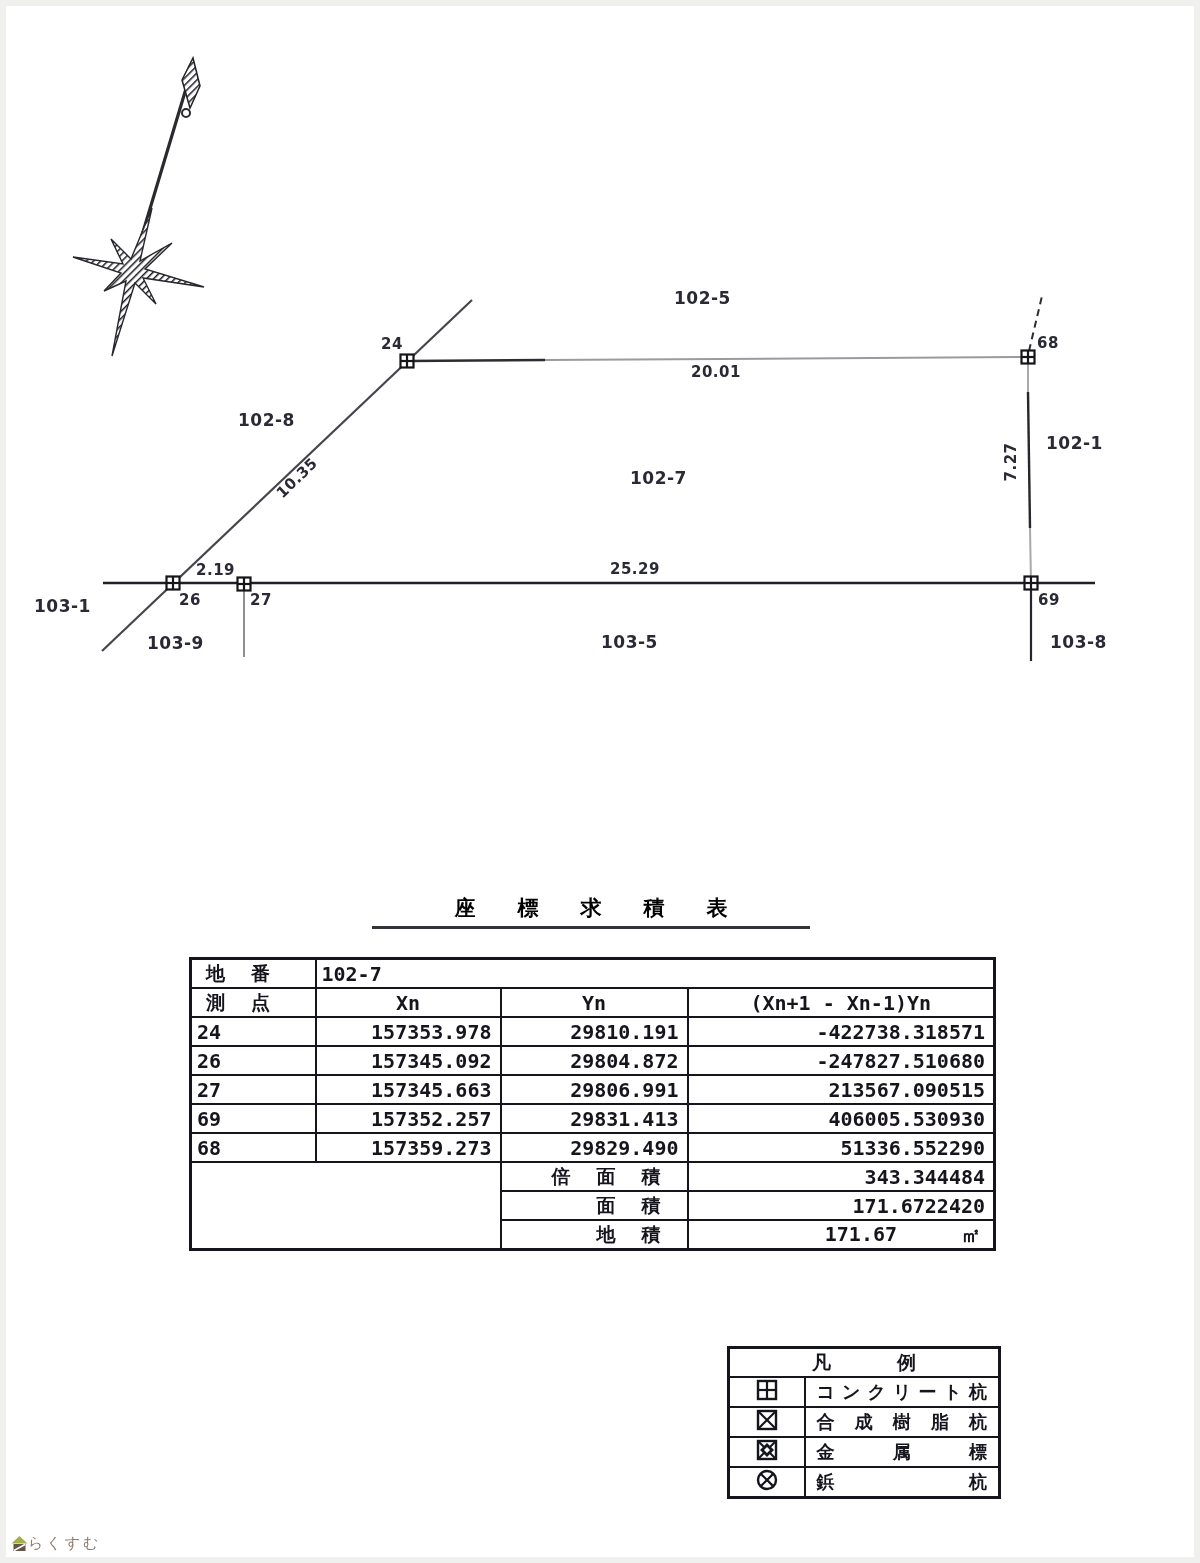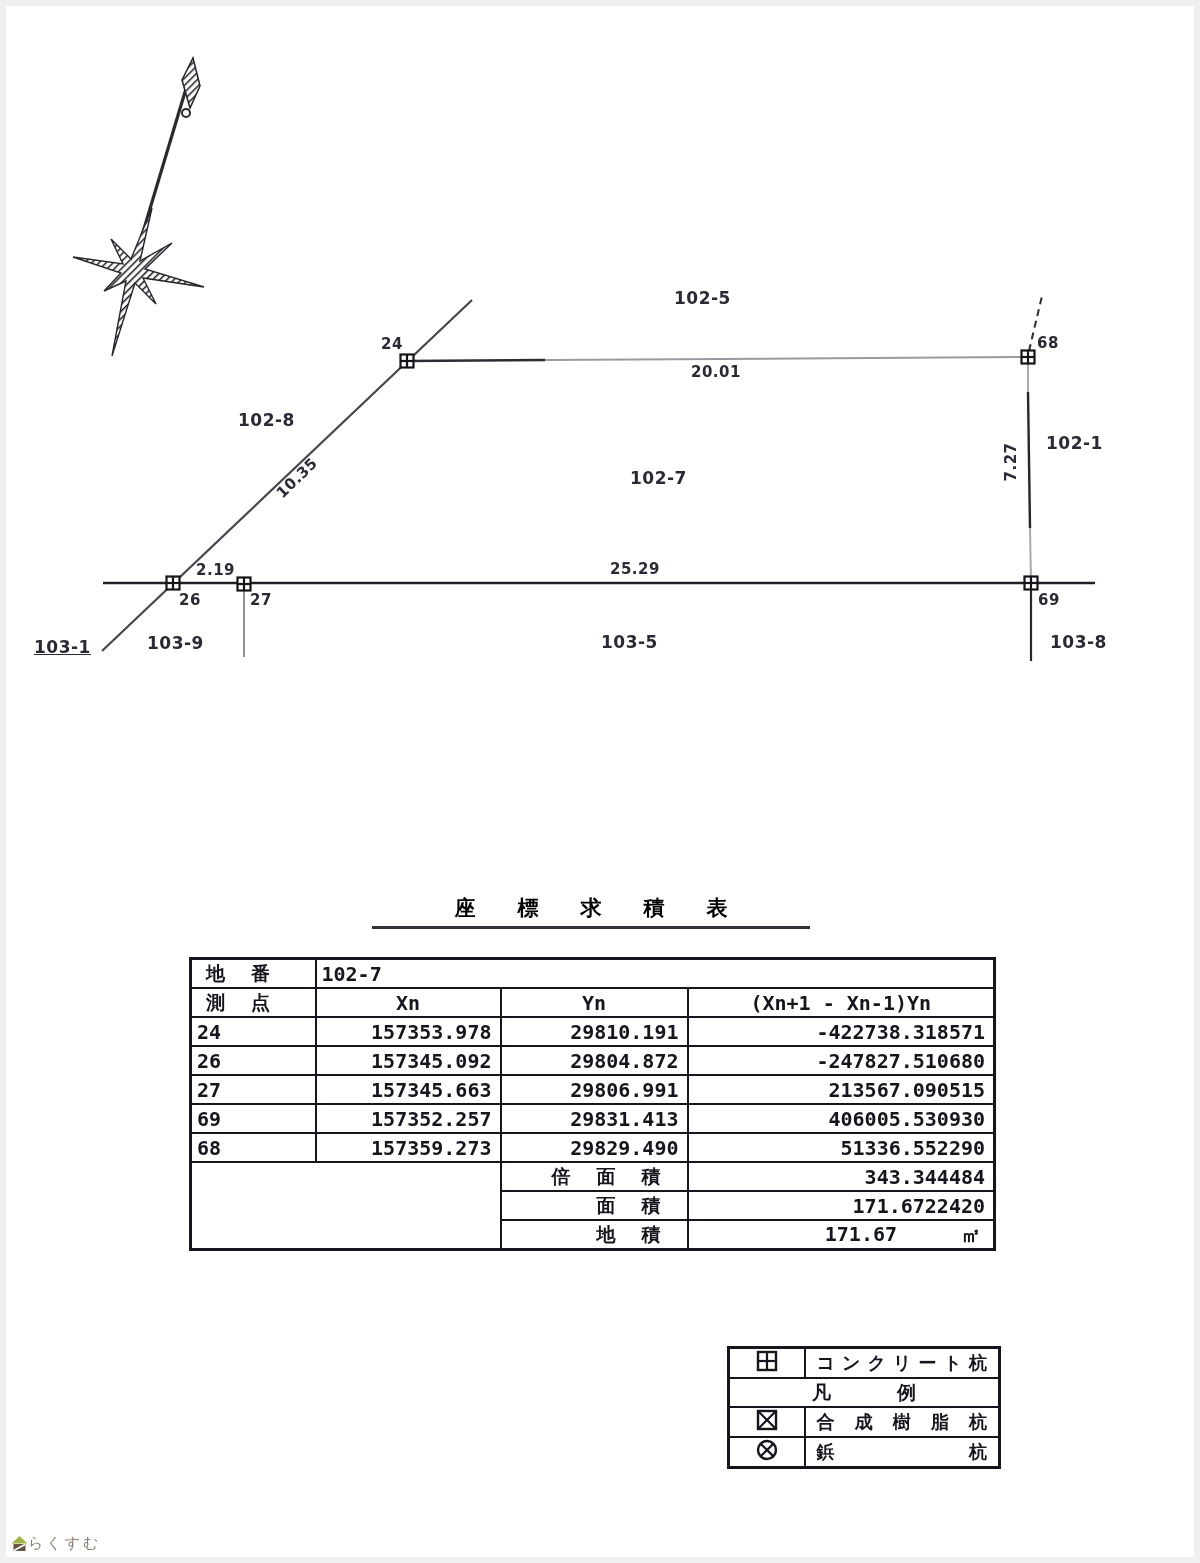--- a/index.html
+++ b/index.html
@@ -135,21 +135,21 @@
         <line x1="1031" y1="576.5" x2="1031" y2="589.5"></line>
           <line x1="1024.5" y1="583" x2="1037.5" y2="583"></line>
       </g>
     </g>
   </svg>
 
   <div class="plot-label parcel" style="left:674px;top:288px;">102-5</div>
   <div class="plot-label parcel" style="left:238px;top:410px;">102-8</div>
   <div class="plot-label parcel" style="left:630px;top:468px;">102-7</div>
   <div class="plot-label parcel" style="left:1046px;top:433px;">102-1</div>
-  <div class="plot-label parcel" style="left:34px;top:637px;text-decoration:underline;">103-1</div>
+  <div class="plot-label parcel" style="left:34px;top:596px;">103-1</div>
   <div class="plot-label parcel" style="left:147px;top:633px;">103-9</div>
   <div class="plot-label parcel" style="left:601px;top:632px;">103-5</div>
   <div class="plot-label parcel" style="left:1050px;top:632px;">103-8</div>
 
   <div class="plot-label ptnum" style="left:381px;top:335px;">24</div>
   <div class="plot-label ptnum" style="left:1037px;top:334px;">68</div>
   <div class="plot-label ptnum" style="left:179px;top:591px;">26</div>
   <div class="plot-label ptnum" style="left:250px;top:591px;">27</div>
   <div class="plot-label ptnum" style="left:1038px;top:591px;">69</div>
 
@@ -230,41 +230,53 @@
   </tbody>
 </table>
 
 <table class="legend-table">
   <colgroup>
       <col style="width:76px">
       <col style="width:195px">
     </colgroup>
   <tbody>
     <tr>
+      <td colspan="2" class="legend-title">凡例</td>
+    </tr>
+    <tr>
       <td class="legend-sym">
         <svg width="24" height="24" viewBox="0 0 24 24">
           <rect x="3" y="3" width="18" height="18" fill="#fff" stroke="#15151d" stroke-width="2.4"></rect>
           <line x1="12" y1="3" x2="12" y2="21" stroke="#15151d" stroke-width="2.2"></line>
           <line x1="3" y1="12" x2="21" y2="12" stroke="#15151d" stroke-width="2.2"></line>
         </svg>
       </td>
       <td class="legend-label">コンクリート杭</td>
     </tr>
     <tr>
-      <td colspan="2" class="legend-title">凡例</td>
-    </tr>
-    <tr>
       <td class="legend-sym">
         <svg width="24" height="24" viewBox="0 0 24 24">
           <rect x="3" y="3" width="18" height="18" fill="#fff" stroke="#15151d" stroke-width="2.4"></rect>
           <line x1="3" y1="3" x2="21" y2="21" stroke="#15151d" stroke-width="2.2"></line>
           <line x1="21" y1="3" x2="3" y2="21" stroke="#15151d" stroke-width="2.2"></line>
         </svg>
       </td>
       <td class="legend-label">合成樹脂杭</td>
+    </tr>
+    <tr>
+      <td class="legend-sym">
+        <svg width="24" height="24" viewBox="0 0 24 24">
+          <rect x="3" y="3" width="18" height="18" fill="#fff" stroke="#15151d" stroke-width="2.4"></rect>
+          <line x1="3" y1="3" x2="21" y2="21" stroke="#15151d" stroke-width="2"></line>
+          <line x1="21" y1="3" x2="3" y2="21" stroke="#15151d" stroke-width="2"></line>
+          <polygon points="12,5 19,12 12,19 5,12" fill="#15151d"></polygon>
+          <polygon points="12,9 15,12 12,15 9,12" fill="#ffffff"></polygon>
+        </svg>
+      </td>
+      <td class="legend-label">金属標</td>
     </tr>
     <tr>
       <td class="legend-sym">
         <svg width="24" height="24" viewBox="0 0 24 24">
           <circle cx="12" cy="12" r="9" fill="#fff" stroke="#15151d" stroke-width="2.4"></circle>
           <line x1="5.6" y1="5.6" x2="18.4" y2="18.4" stroke="#15151d" stroke-width="2.2"></line>
           <line x1="18.4" y1="5.6" x2="5.6" y2="18.4" stroke="#15151d" stroke-width="2.2"></line>
         </svg>
       </td>
       <td class="legend-label">鋲杭</td>

